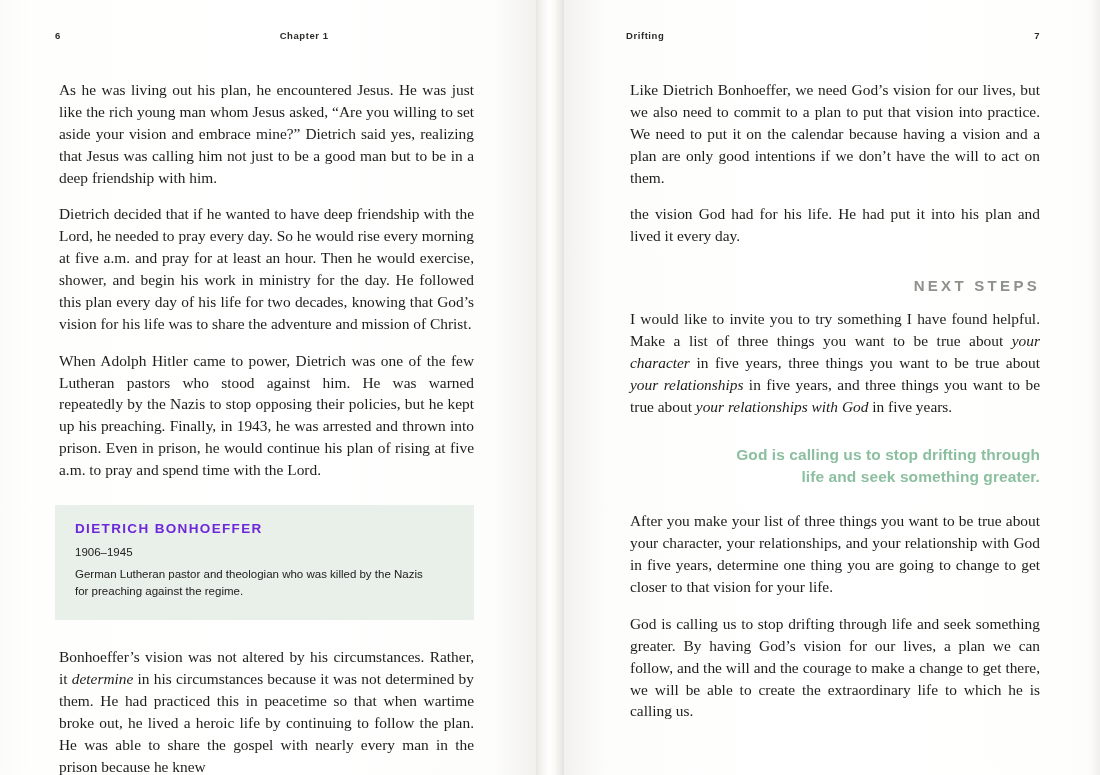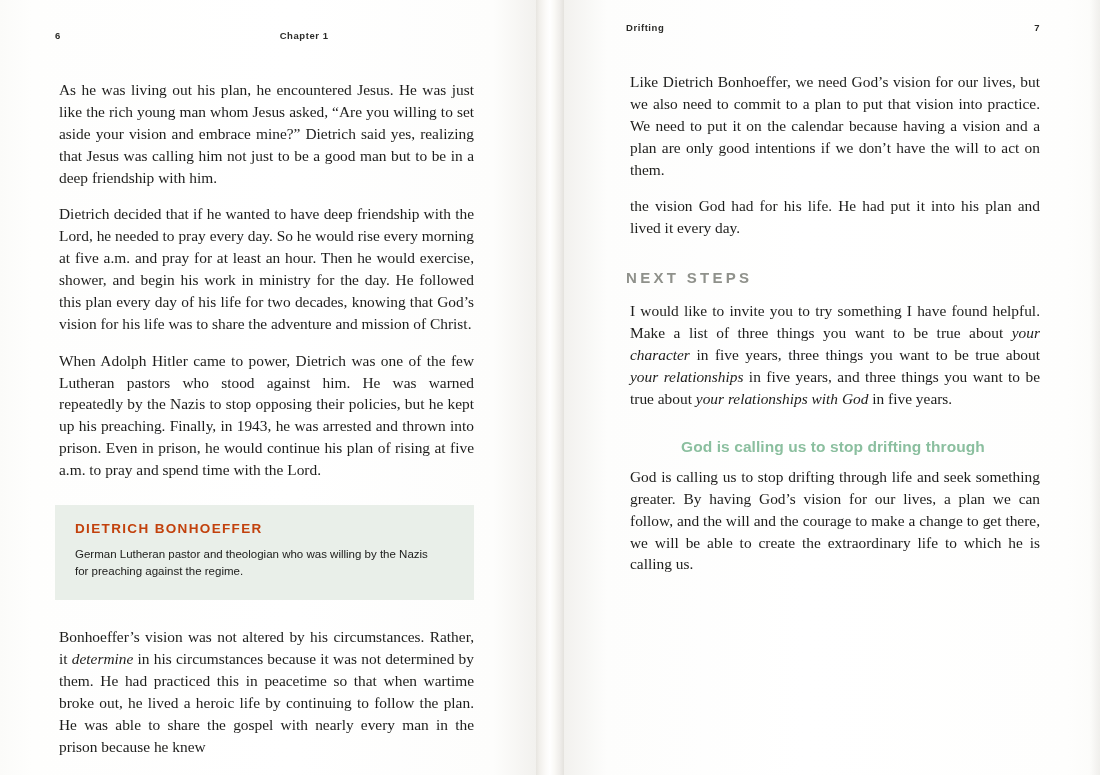--- a/index.html
+++ b/index.html
@@ -35,21 +35,21 @@
   }
   .gutter {
     width: 28px;
     height: 775px;
     background: linear-gradient(to right,
        #e7e5e0 0%, #f1efeb 12%, #fbfaf8 34%, #ffffff 50%,
        #faf9f6 66%, #efedea 86%, #e4e2dd 100%);
   }
   .page.right {
     width: 536px;
-    padding: 22px 60px 0 62px;
+    padding: 30px 60px 0 62px;
     background: linear-gradient(to left, #fbfbf9 0%, #fefefd 6%, #ffffff 55%, #fdfdfc 92%, #f2f1ee 100%);
   }
 
   .running-head {
     display: flex;
     align-items: baseline;
     font-family: "Liberation Sans", sans-serif;
     font-size: 9.5px;
     letter-spacing: 0.06em;
     color: #2b2b28;
@@ -91,58 +91,58 @@
     background: #e9efe9;
     margin: 24px 0 26px 0;
     padding: 16px 20px 20px 20px;
     box-sizing: border-box;
   }
   .callout-title {
     font-family: "Liberation Sans", sans-serif;
     font-size: 13.5px;
     font-weight: 700;
     letter-spacing: 0.10em;
-    color: #c2410c;
+    color: #6d28d9;
     margin: 0 0 10px 0;
   }
   .callout-dates {
     font-family: "Liberation Sans", sans-serif;
     font-size: 11.5px;
     color: #21211f;
     margin: 0 0 8px 0;
   }
   .callout-desc {
     font-family: "Liberation Sans", sans-serif;
     font-size: 11.5px;
     line-height: 1.5;
     color: #21211f;
     margin: 0;
     max-width: 360px;
   }
 
   
   .section-head {
     font-family: "Liberation Sans", sans-serif;
-    text-align: left;
+    text-align: right;
     font-size: 15px;
     font-weight: 700;
     letter-spacing: 0.22em;
     color: #8f918b;
     margin: 30px 0 14px 0;
   }
 
   
   .pullquote {
-    text-align: center;
+    text-align: right;
     font-family: "Liberation Sans", sans-serif;
     font-weight: 700;
     font-size: 15.5px;
     line-height: 1.45;
     color: #8bbf9f;
-    margin: 26px 0 8px 0;
+    margin: 26px 0 22px 0;
     letter-spacing: 0.005em;
   }
 
   
   .edge-left, .edge-right {
     position: absolute;
     top: 0;
     width: 10px;
     height: 775px;
     pointer-events: none;
@@ -164,21 +164,22 @@
       <span class="label">Chapter 1</span>
     </div>
 
     <div class="body-copy">
       <p class="para">As he was living out his plan, he encountered Jesus. He was just like the rich young man whom Jesus asked, “Are you willing to set aside your vision and embrace mine?” Dietrich said yes, realizing that Jesus was calling him not just to be a good man but to be in a deep friendship with him.</p>
       <p class="para">Dietrich decided that if he wanted to have deep friendship with the Lord, he needed to pray every day. So he would rise every morning at five a.m. and pray for at least an hour. Then he would exercise, shower, and begin his work in ministry for the day. He followed this plan every day of his life for two decades, knowing that God’s vision for his life was to share the adventure and mission of Christ.</p>
       <p class="para">When Adolph Hitler came to power, Dietrich was one of the few Lutheran pastors who stood against him. He was warned repeatedly by the Nazis to stop opposing their policies, but he kept up his preaching. Finally, in 1943, he was arrested and thrown into prison. Even in prison, he would continue his plan of rising at five a.m. to pray and spend time with the Lord.</p>
 
       <div class="callout">
         <div class="callout-title">DIETRICH BONHOEFFER</div>
-        <div class="callout-desc">German Lutheran pastor and theologian who was willing by the Nazis for preaching against the regime.</div>
+        <div class="callout-dates">1906–1945</div>
+        <div class="callout-desc">German Lutheran pastor and theologian who was killed by the Nazis for preaching against the regime.</div>
       </div>
 
       <p class="para">Bonhoeffer’s vision was not altered by his circumstances. Rather, it <em>determine</em> in his circumstances because it was not determined by them. He had practiced this in peacetime so that when wartime broke out, he lived a heroic life by continuing to follow the plan. He was able to share the gospel with nearly every man in the prison because he knew</p>
     </div>
   </div>
 
   <div class="gutter"></div>
 
   <div class="page right">
 
@@ -190,20 +191,22 @@
     <div class="body-copy">
       <p class="para">Like Dietrich Bonhoeffer, we need God’s vision for our lives, but we also need to commit to a plan to put that vision into practice. We need to put it on the calendar because having a vision and a plan are only good intentions if we don’t have the will to act on them.</p>
       <p class="para">the vision God had for his life. He had put it into his plan and lived it every day.</p>
 
       <h2 class="section-head">NEXT STEPS</h2>
 
       <p class="para">I would like to invite you to try something I have found helpful. Make a list of three things you want to be true about <em>your character</em> in five years, three things you want to be true about <em>your relationships</em> in five years, and three things you want to be true about <em>your relationships with God</em> in five years.</p>
 
       <div class="pullquote">
         <div>God is calling us to stop drifting through</div>
+        <div>life and seek something greater.</div>
       </div>
 
+      <p class="para">After you make your list of three things you want to be true about your character, your relationships, and your relationship with God in five years, determine one thing you are going to change to get closer to that vision for your life.</p>
       <p class="para">God is calling us to stop drifting through life and seek something greater. By having God’s vision for our lives, a plan we can follow, and the will and the courage to make a change to get there, we will be able to create the extraordinary life to which he is calling us.</p>
     </div>
   </div>
 
   <div class="edge-right"></div>
 </div>
 
 </body></html>

